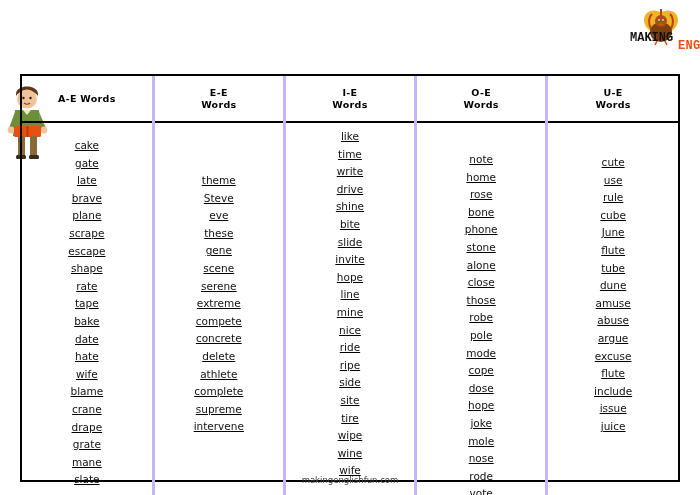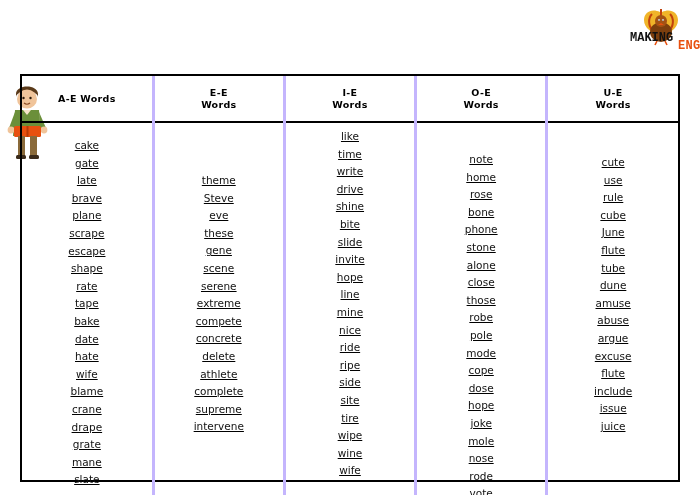--- a/index.html
+++ b/index.html
@@ -322,14 +322,15 @@
                 <li>include</li>
                 <li>issue</li>
                 <li>juice</li>
               </ul>
           </td>
         </tr>
       </tbody>
     </table>
   </div>
 
+  <div class="footer">makingenglishfun.com</div>
 
 </div>
 
 </body></html>

